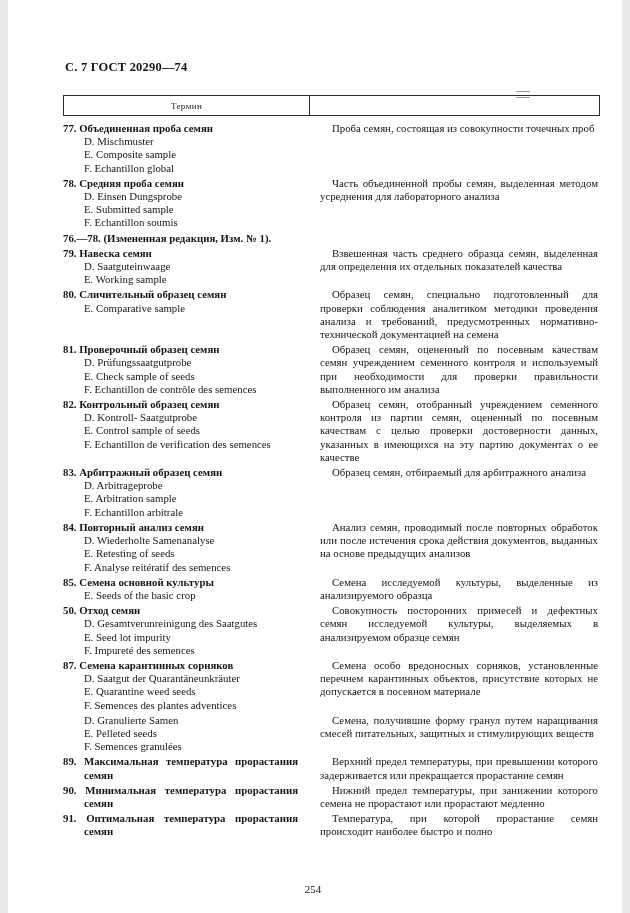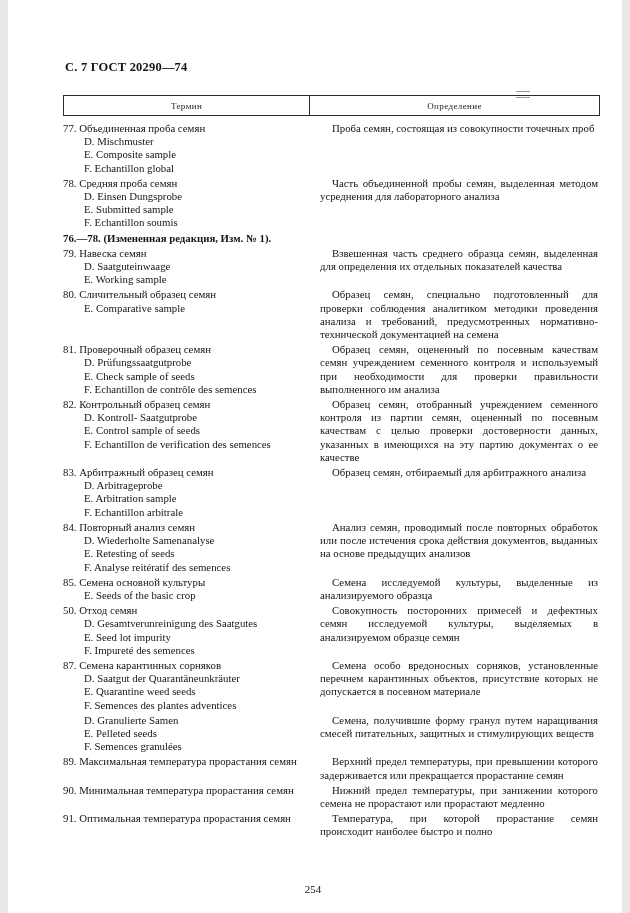--- a/index.html
+++ b/index.html
@@ -32,21 +32,21 @@
     box-sizing:border-box;
   }
   .th-term { width:46%; border-right:1px solid #2b2b2b; }
   .th-def  { width:54%; }
   .tbody { padding-top:6px; }
   .row { display:flex; margin-bottom:2px; }
   .cell { box-sizing:border-box; font-size:10.8px; line-height:13.2px; }
   .term-cell { width:46%; padding-right:12px; }
   .def-cell  { width:54%; padding-left:10px; padding-right:2px; }
   .term-line {
-    font-weight:normal;
+    font-weight:bold;
     padding-left:21px; text-indent:-21px;
     text-align:justify;
   }
   .note-line { font-weight:bold; }
   .lang-line {
     padding-left:37px; text-indent:-16px;
   }
   .def-text {
     text-indent:12px;
     text-align:justify;
@@ -65,21 +65,20 @@
 </head>
 <body>
 
 <div class="page">
 
   <div class="doc-header">С. 7 ГОСТ 20290—74</div>
 
   <div class="terms-table">
     <div class="thead">
       <div class="th th-term">Термин</div>
-      <div class="th th-def">Определение</div>
     </div>
     <div class="scan-artifact"></div>
     <div class="tbody" id="tbody">
         <div class="row">
           <div class="cell term-cell">
             <div class="term-line"><span class="num">77. </span><span class="tt">Объединенная проба семян</span></div>
             <div class="lang-line">D. Mischmuster</div>
             <div class="lang-line">E. Composite sample</div>
             <div class="lang-line">F. Echantillon global</div>
           </div>

